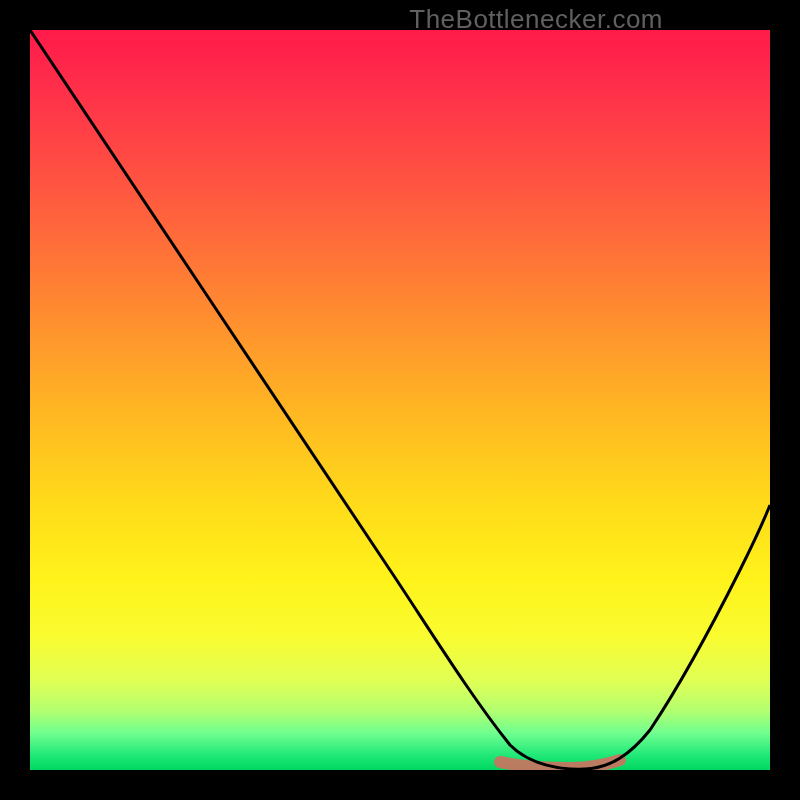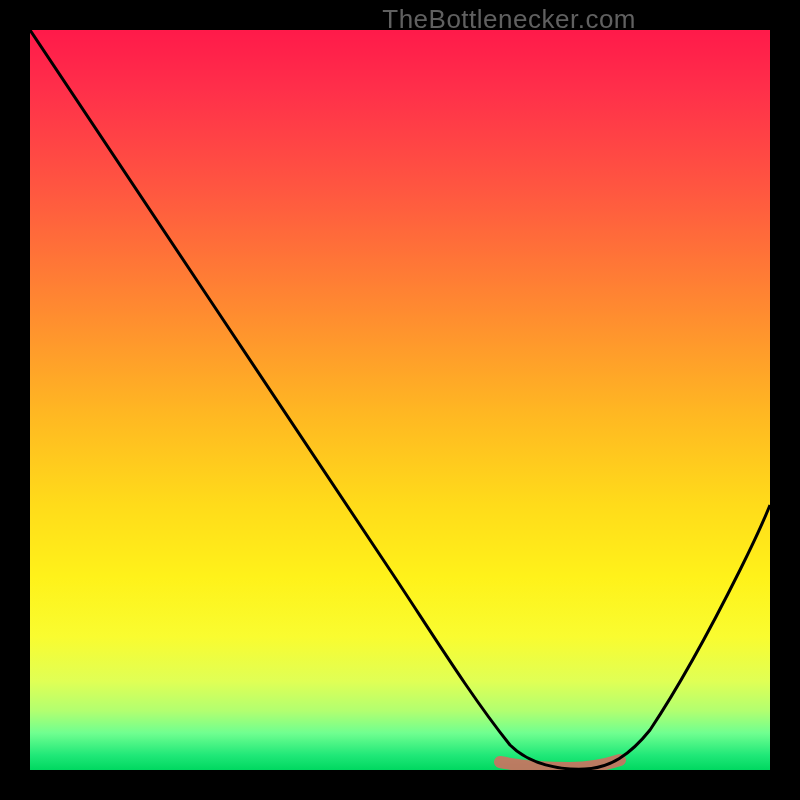--- a/index.html
+++ b/index.html
@@ -9,20 +9,21 @@
     height: 800px;
     background: #000;
     overflow: hidden;
     font-family: Arial, Helvetica, sans-serif;
   }
   .frame {
     position: relative;
     width: 648px;
     height: 800px;
     background: #000;
+    padding-left: 27px;
   }
   .watermark {
     position: absolute;
     top: 4px;
     right: 12px;
     color: #606060;
     font-size: 26px;
     font-weight: 400;
     letter-spacing: 0.5px;
     z-index: 20;

